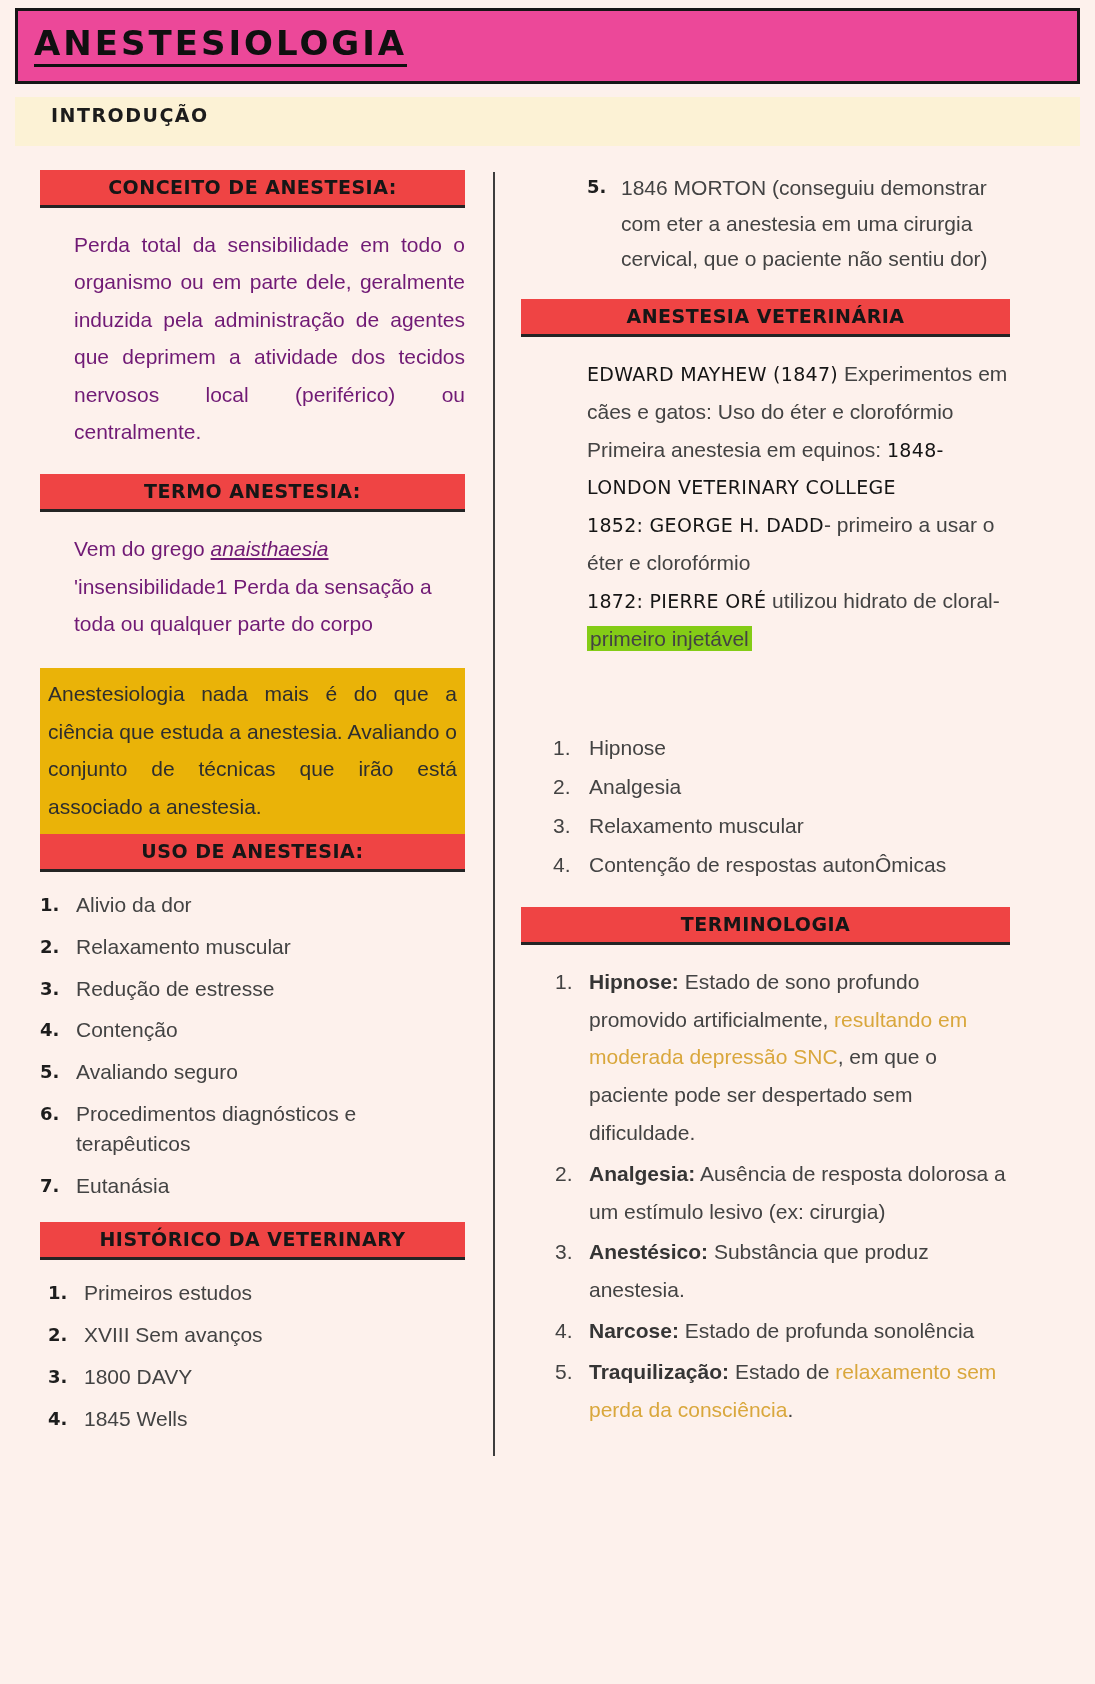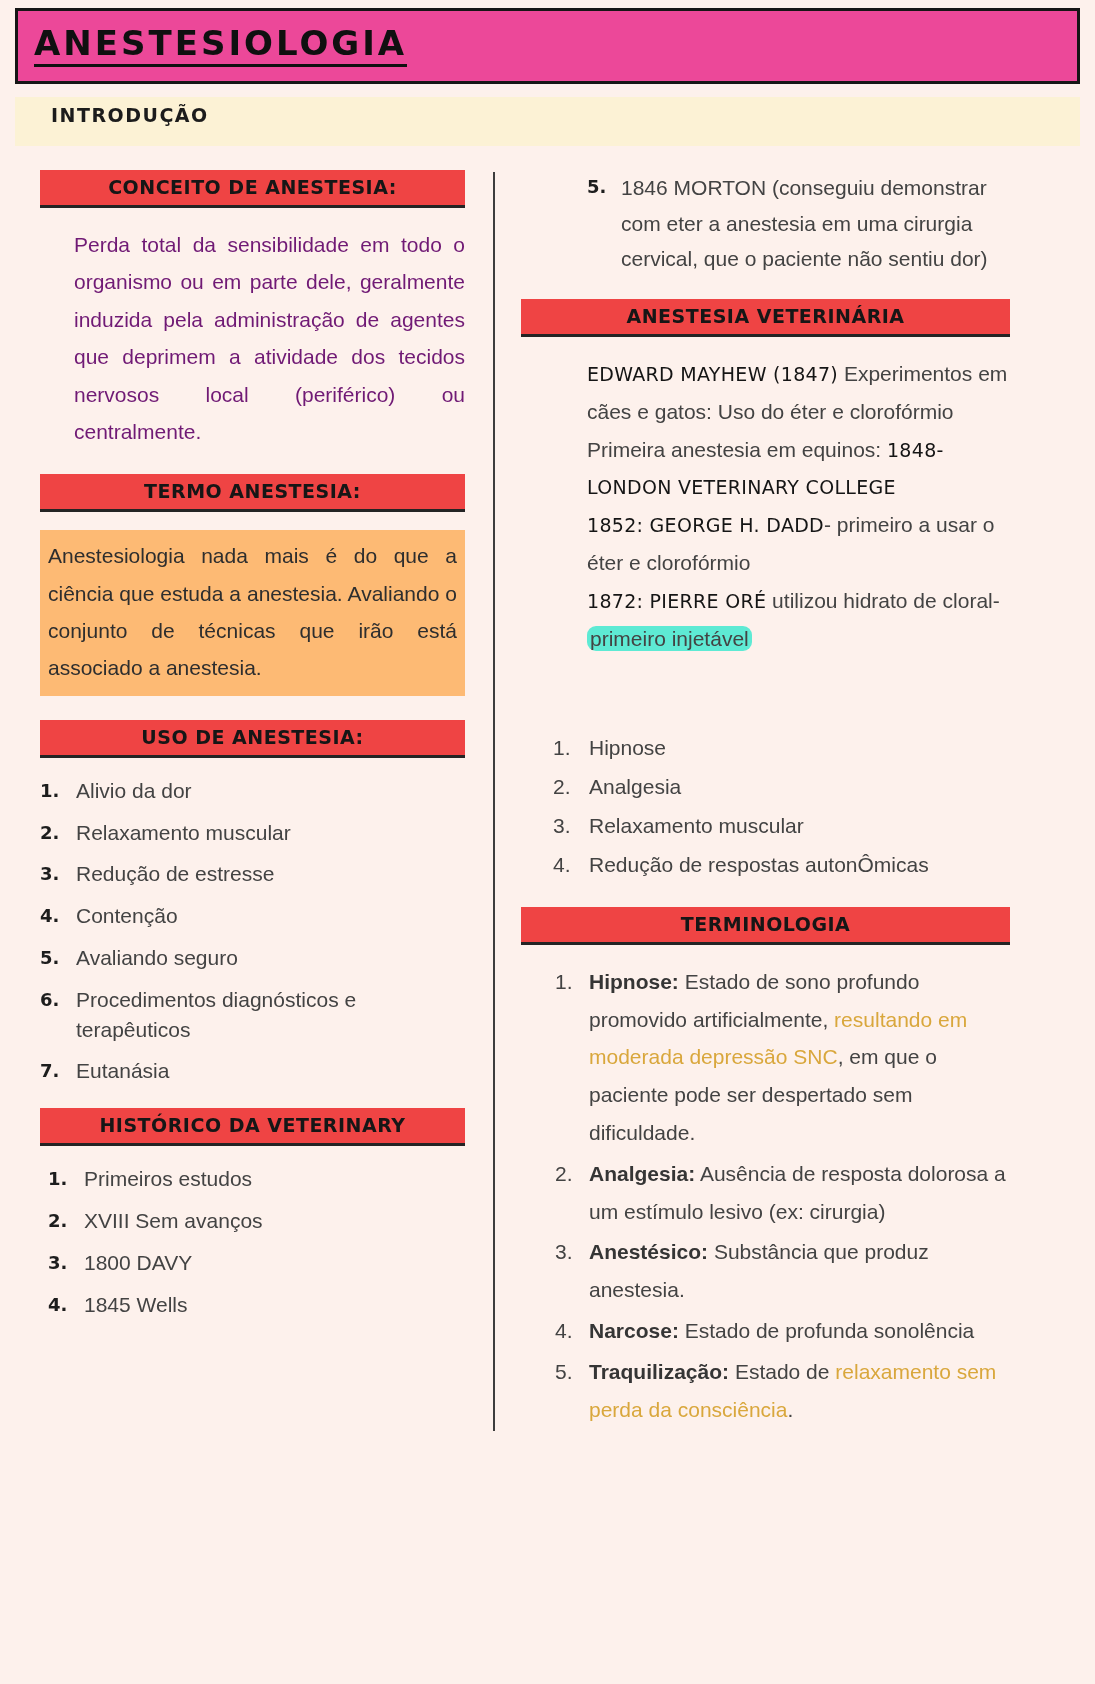--- a/index.html
+++ b/index.html
@@ -66,27 +66,26 @@
   }
 
   
   .body-text { font-size: 21px; line-height: 1.78; color: #701a75; }
   .justify   { text-align: justify; }
   .conceito-body { padding-left: 34px; margin-bottom: 24px; }
   .termo-body    { padding-left: 34px; margin-bottom: 26px; }
   .it-ul { font-style: italic; text-decoration: underline; }
 
   .note-highlight {
-    background: #fdba74;
+    background: #eab308;
     padding: 7px 8px 9px 8px;
     font-size: 21px;
     line-height: 1.78;
     text-align: justify;
     color: #2e2e2e;
-    margin-bottom: 24px;
   }
 
   
   .nlist { margin-bottom: 22px; }
   .nitem { display: flex; font-size: 21px; line-height: 1.42; margin-bottom: 12px; color: #434343; }
   .nitem .num {
     flex: none; width: 36px;
     font-family: "DejaVu Sans", sans-serif;
     font-weight: 700; font-size: 18px;
     color: #1d1d1d; padding-top: 2px;
@@ -95,21 +94,21 @@
 
   
   .morton { margin-left: 66px; margin-bottom: 22px; font-size: 21px; line-height: 1.7; }
   .morton .num { width: 34px; }
   .vet-body { margin-left: 66px; margin-bottom: 72px; font-size: 21px; line-height: 1.8; color: #434343; }
   .disp {
     font-family: "DejaVu Sans", sans-serif;
     font-weight: 400; font-size: 19px;
     letter-spacing: 0.3px; color: #151515;
   }
-  .hl-inline { background: #5eead4; padding: 1px 3px; border-radius: 9px; }
+  .hl-inline { background: #84cc16; padding: 1px 3px; }
 
   .plain-list { margin-left: 32px; margin-bottom: 22px; }
   .plain-list .pitem { display: flex; font-size: 21px; line-height: 1.85; color: #434343; }
   .plain-list .pnum { flex: none; width: 36px; color: #434343; }
 
   .term-list { margin-left: 34px; }
   .term-list .titem { display: flex; font-size: 21px; line-height: 1.8; color: #434343; margin-bottom: 3px; }
   .term-list .tnum { flex: none; width: 34px; color: #434343; }
   .lead { font-weight: 700; color: #353535; }
   .accent { color: #d9a73c; }
@@ -132,20 +131,21 @@
     <div class="col-left">
 
       <div class="sec-header">
         <span>CONCEITO DE ANESTESIA:</span>
       </div>
       <p class="body-text justify conceito-body">Perda total da sensibilidade em todo o organismo ou em parte dele, geralmente induzida pela administração de agentes que deprimem a atividade dos tecidos nervosos local (periférico) ou centralmente.</p>
 
       <div class="sec-header">
         <span>TERMO ANESTESIA:</span>
       </div>
+      <p class="body-text termo-body"><span>Vem do grego </span><span class="it-ul">anaisthaesia</span><span> 'insensibilidade1 Perda da sensação a toda ou qualquer parte do corpo</span></p>
 
       <div class="note-highlight">Anestesiologia nada mais é do que a ciência que estuda a anestesia. Avaliando o conjunto de técnicas que irão está associado a anestesia.</div>
 
       <div class="sec-header">
         <span>USO DE ANESTESIA:</span>
       </div>
       <div class="nlist">
         <div class="nitem">
             <span class="num">1.</span>
             <span>Alivio da dor</span>
@@ -222,21 +222,21 @@
         <div class="pitem">
             <span class="pnum">2.</span>
             <span>Analgesia</span>
           </div>
         <div class="pitem">
             <span class="pnum">3.</span>
             <span>Relaxamento muscular</span>
           </div>
         <div class="pitem">
             <span class="pnum">4.</span>
-            <span>Redução de respostas autonÔmicas</span>
+            <span>Contenção de respostas autonÔmicas</span>
           </div>
       </div>
 
       <div class="sec-header">
         <span>TERMINOLOGIA</span>
       </div>
       <div class="term-list">
         <div class="titem">
           <span class="tnum">1.</span>
           <span><span class="lead">Hipnose:</span><span> Estado de sono profundo promovido artificialmente, </span><span class="accent">resultando em moderada depressão SNC</span><span>, em que  o paciente pode ser  despertado sem dificuldade.</span></span>

